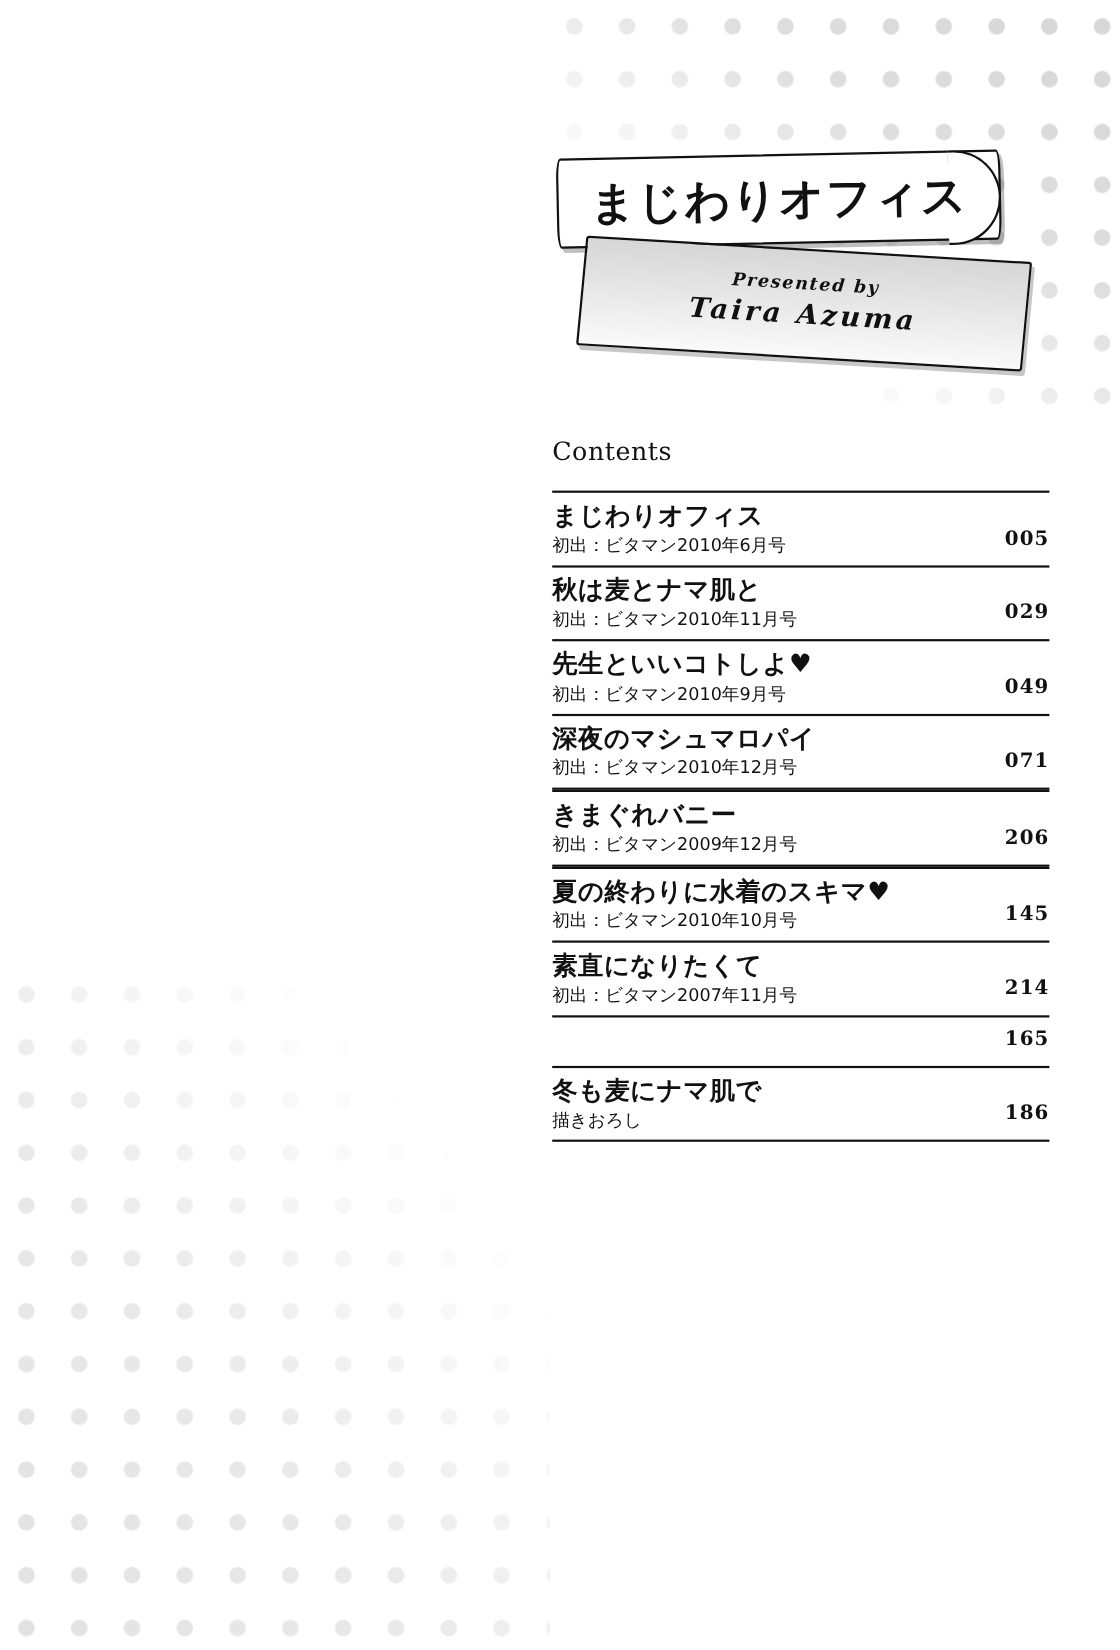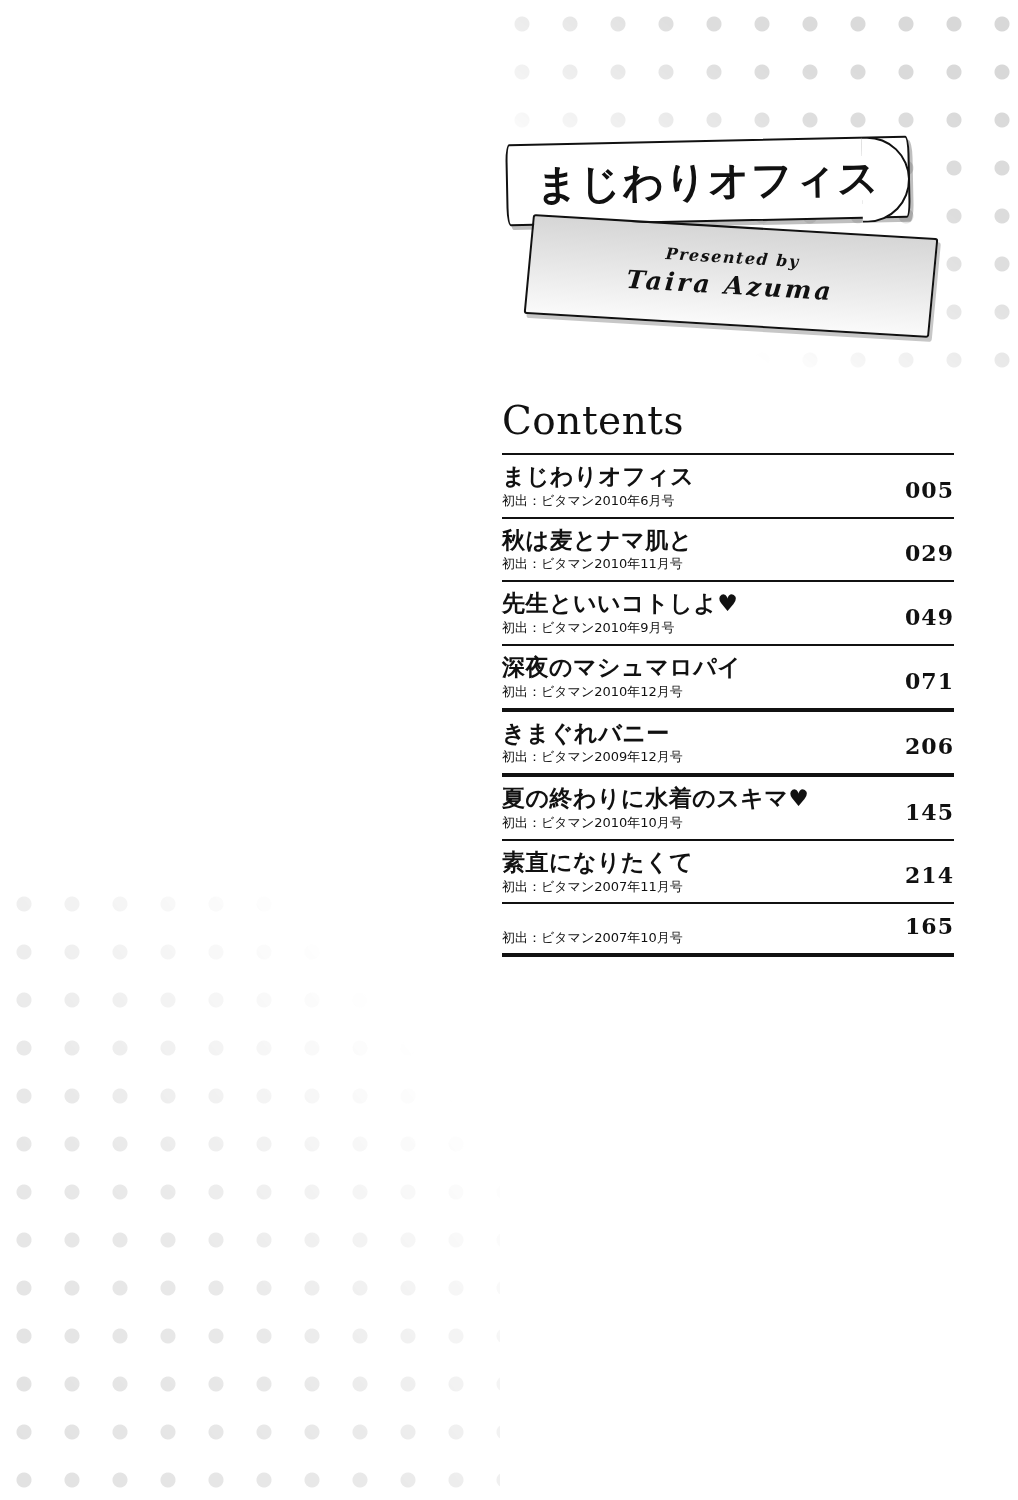--- a/index.html
+++ b/index.html
@@ -122,23 +122,23 @@
 
   
   .contents {
     position: absolute;
     left: 502px;
     top: 398px;
     width: 452px;
   }
   .contents-heading {
     font-family: "DejaVu Serif", serif;
-    font-size: 39px;
+    font-size: 23px;
     letter-spacing: 0.5px;
-    margin-bottom: 10px;
+    margin-bottom: 22px;
   }
   .rule {
     height: 2px;
     background: #111;
     width: 100%;
   }
   .toc-row {
     display: flex;
     align-items: flex-end;
     justify-content: space-between;
@@ -151,30 +151,30 @@
   .toc-title {
     font-family: "DejaVu Sans", sans-serif;
     font-size: 23px;
     font-weight: 600;
     line-height: 1.12;
     letter-spacing: 0.5px;
     white-space: nowrap;
   }
   .toc-source {
     font-family: "DejaVu Sans", sans-serif;
-    font-size: 13px;
+    font-size: 16px;
     line-height: 1.3;
     margin-top: 3px;
     letter-spacing: 0px;
     white-space: nowrap;
   }
   .toc-page {
     flex: 0 0 auto;
     font-family: "DejaVu Serif", serif;
-    font-size: 22px;
+    font-size: 18px;
     font-weight: bold;
     padding-left: 12px;
     padding-bottom: 7px;
     letter-spacing: 1px;
   }
 </style>
 </head>
 <body>
 
 <div class="dots dots-tr"></div>
@@ -259,20 +259,26 @@
     <div class="toc-texts">
       <div class="toc-title">素直になりたくて</div>
       <div class="toc-source">初出：ビタマン2007年11月号</div>
     </div>
     <div class="toc-page">214</div>
   </div>
   <div class="rule"></div>
 
   <div class="toc-row">
     <div class="toc-texts">
-      <div class="toc-source">初出：ビタマン2007年10月号</div>
     </div>
     <div class="toc-page">165</div>
   </div>
   <div class="rule"></div>
 
+  <div class="toc-row">
+    <div class="toc-texts">
+      <div class="toc-title">冬も麦にナマ肌で</div>
+      <div class="toc-source">描きおろし</div>
+    </div>
+    <div class="toc-page">186</div>
+  </div>
   <div class="rule"></div>
 </div>
 
 </body></html>

